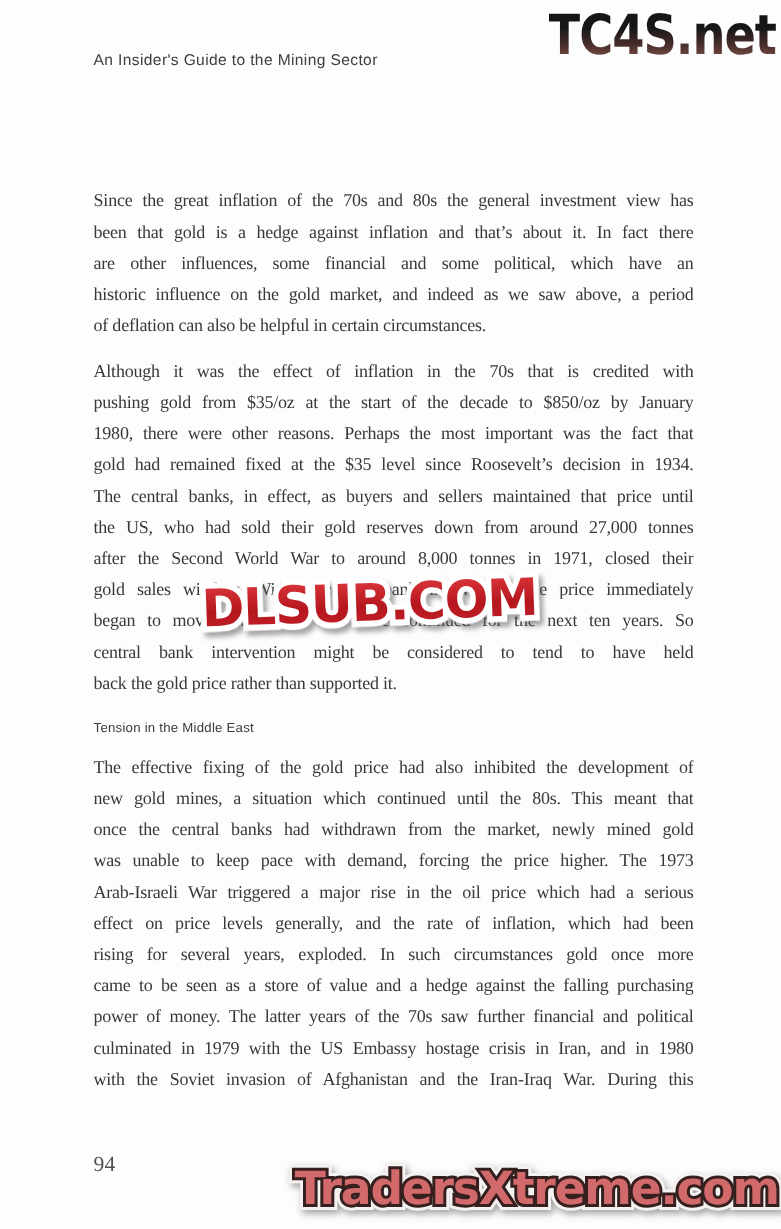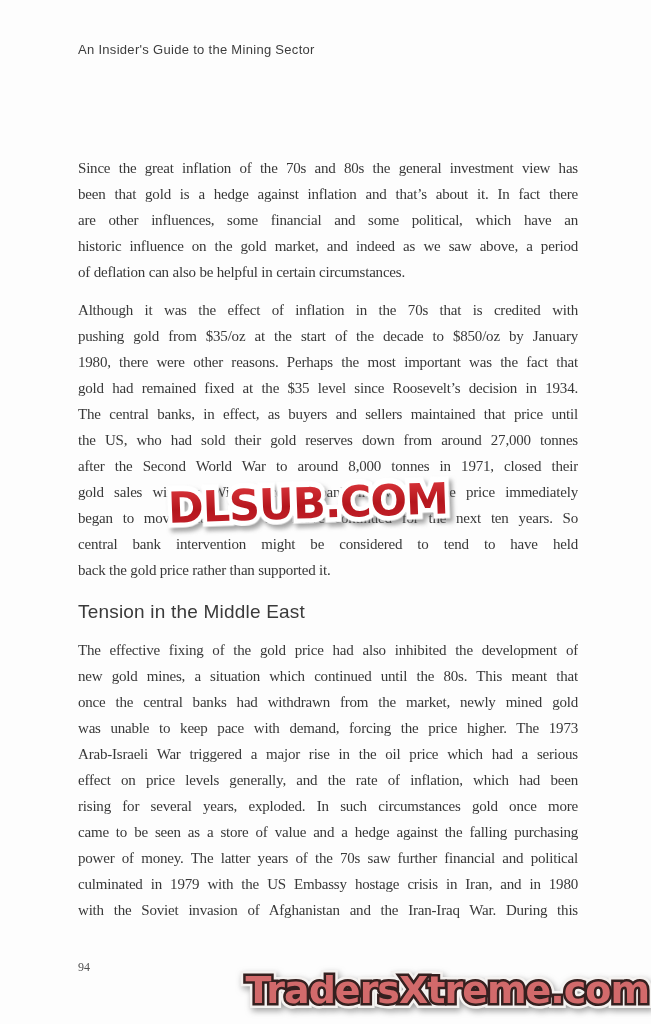--- a/index.html
+++ b/index.html
@@ -29,26 +29,26 @@
   .body-copy{position:absolute;left:78px;top:155px;width:500px;color:#383838;}
   .para{margin:0 0 12px 0;}
   .line{
     height:26px;line-height:26px;font-size:15px;letter-spacing:-.2px;
     text-align:justify;text-align-last:justify;
     overflow:hidden;white-space:normal;
   }
   .line.last{text-align:left;text-align-last:left;}
   .subheading{
     font-family:"Liberation Sans","DejaVu Sans",sans-serif;
-    font-size:19px;color:#3a3a3a;letter-spacing:.2px;
+    font-size:11px;color:#3a3a3a;letter-spacing:.2px;
     margin:18px 0 14px 0;
   }
 
   
-  .page-number{position:absolute;left:78px;top:960px;font-size:12px;color:#4f4f4f;}
+  .page-number{position:absolute;left:78px;top:960px;font-size:18px;color:#4f4f4f;}
 
   
   .wm{position:absolute;pointer-events:none;}
   .wm .layer{position:absolute;left:0;top:0;white-space:nowrap;}
   .wm .anchor{position:relative;white-space:nowrap;}
 
   
   .wm-top{top:4px;right:4px;height:52px;}
   .wm-top .anchor{
     display:inline-block;
@@ -133,20 +133,23 @@
       <div class="line">came to be seen as a store of value and a hedge against the falling purchasing</div>
       <div class="line">power of money. The latter years of the 70s saw further financial and political</div>
       <div class="line">culminated in 1979 with the US Embassy hostage crisis in Iran, and in 1980</div>
       <div class="line">with the Soviet invasion of Afghanistan and the Iran-Iraq War. During this</div>
     </div>
 
   </div>
 
   <div class="page-number">94</div>
 
+  <div class="wm wm-top">
+    <span class="anchor">TC4S.net</span>
+  </div>
 
   <div class="wm wm-mid">
     <span class="layer stroke">DLSUB.COM</span>
     <span class="anchor fill">DLSUB.COM</span>
   </div>
 
   <div class="wm wm-bottom">
     <span class="layer halo">TradersXtreme.com</span>
     <span class="layer outline">TradersXtreme.com</span>
     <span class="anchor fill">TradersXtreme.com</span>

